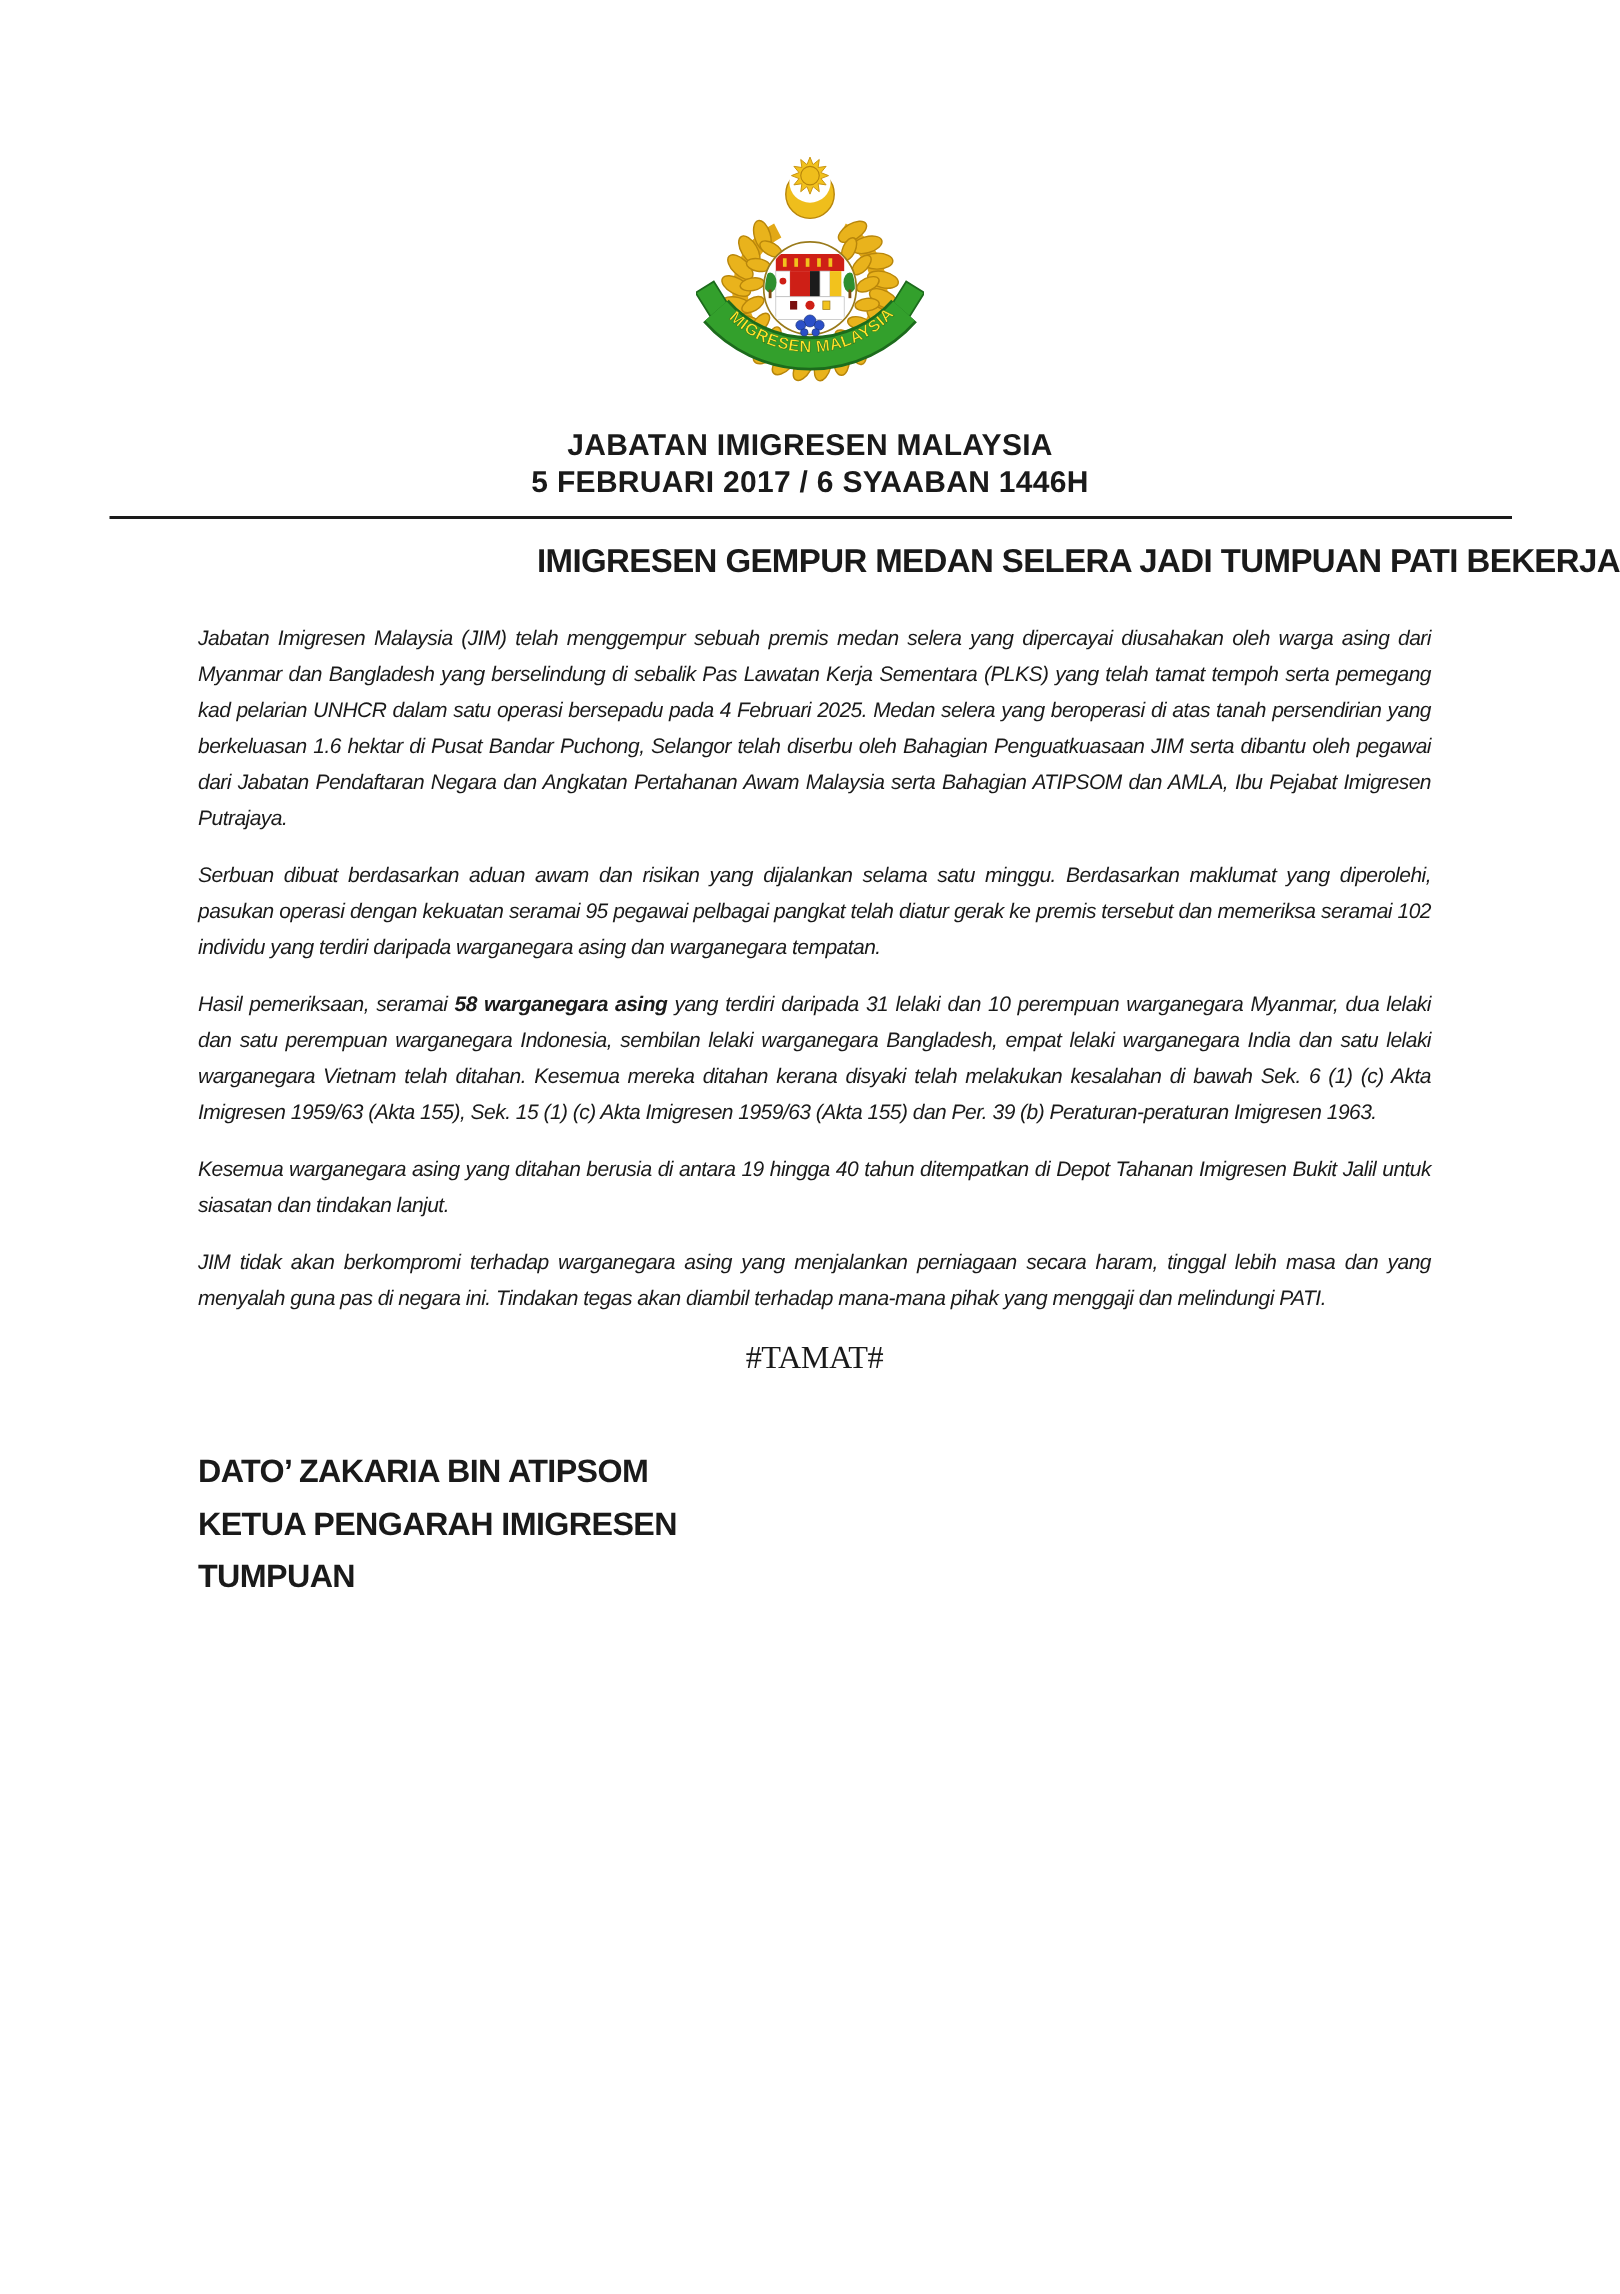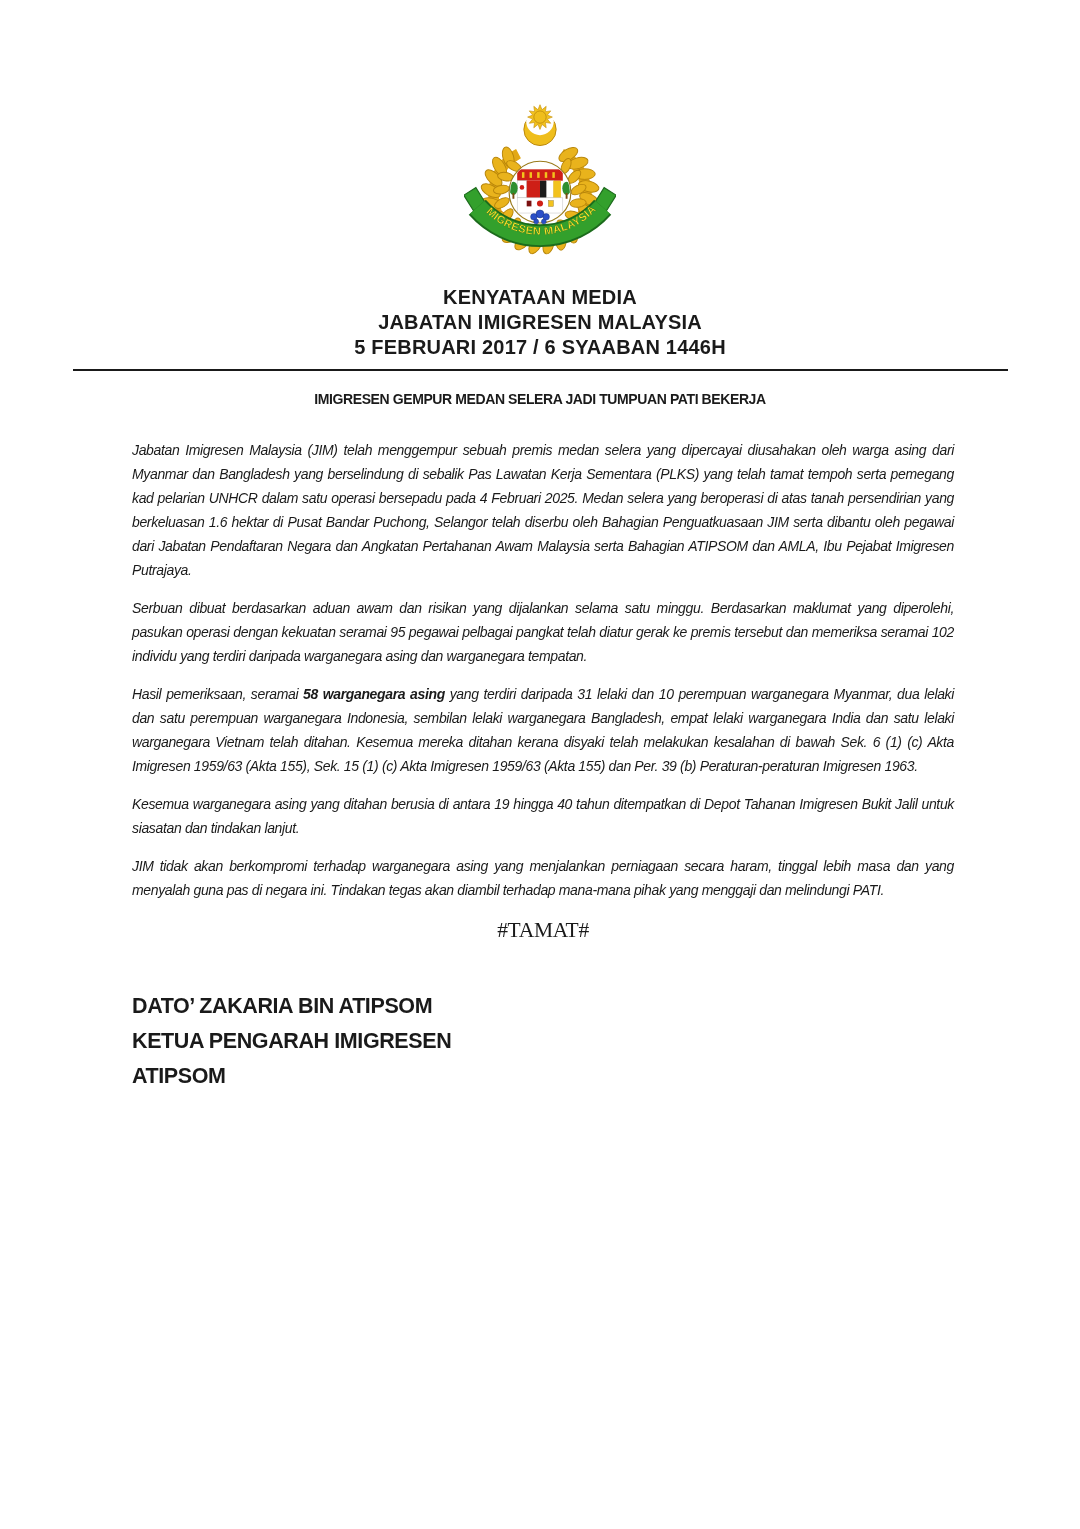--- a/index.html
+++ b/index.html
@@ -28,23 +28,23 @@
     letter-spacing: 0.2px;
   }
   .header-divider {
     border: none;
     border-top: 2px solid #1a1a1a;
     width: 935px;
     margin: 9px auto 0 auto;
   }
   .doc-title {
     margin-top: 15px;
-    text-align: center;
+    text-align: right;
     font-weight: bold;
-    font-size: 14px;
+    font-size: 22px;
     letter-spacing: -0.4px;
     line-height: 26px;
   }
   .doc-body {
     width: 822px;
     margin: 26px 0 0 132px;
   }
   .doc-body p {
     font-size: 14px;
     line-height: 24px;
@@ -173,38 +173,37 @@
         </g>
         <path id="bannerTextPath" d="M 22,120 A 80,80 0 0 0 138,120" fill="none"></path>
         <text font-family="Liberation Sans, DejaVu Sans, sans-serif" font-size="11.5" font-weight="bold" fill="#FFE22A" stroke="#1C6B1C" stroke-width="0.35" letter-spacing="0.4">
           <textPath href="#bannerTextPath" startOffset="50%" text-anchor="middle">IMIGRESEN MALAYSIA</textPath>
         </text>
       </g>
     </svg>
   </div>
 
   <header class="doc-header">
-    <div>KENYATAAN MEDIA</div>
     <div>JABATAN IMIGRESEN MALAYSIA</div>
     <div>5 FEBRUARI 2017 / 6 SYAABAN 1446H</div>
   </header>
 
   <hr class="header-divider">
 
   <h1 class="doc-title">IMIGRESEN GEMPUR MEDAN SELERA JADI TUMPUAN PATI BEKERJA</h1>
 
   <main class="doc-body">
     <p>Jabatan Imigresen Malaysia (JIM) telah menggempur sebuah premis medan selera yang dipercayai diusahakan oleh warga asing dari Myanmar dan Bangladesh yang berselindung di sebalik Pas Lawatan Kerja Sementara (PLKS) yang telah tamat tempoh serta pemegang kad pelarian UNHCR dalam satu operasi bersepadu pada 4 Februari 2025. Medan selera yang beroperasi di atas tanah persendirian yang berkeluasan 1.6 hektar di Pusat Bandar Puchong, Selangor telah diserbu oleh Bahagian Penguatkuasaan JIM serta dibantu oleh pegawai dari Jabatan Pendaftaran Negara dan Angkatan Pertahanan Awam Malaysia serta Bahagian ATIPSOM dan AMLA, Ibu Pejabat Imigresen Putrajaya.</p>
     <p>Serbuan dibuat berdasarkan aduan awam dan risikan yang dijalankan selama satu minggu. Berdasarkan maklumat yang diperolehi, pasukan operasi dengan kekuatan seramai 95 pegawai pelbagai pangkat telah diatur gerak ke premis tersebut dan memeriksa seramai 102 individu yang terdiri daripada warganegara asing dan warganegara tempatan.</p>
     <p><span>Hasil pemeriksaan, seramai </span><span class="bold-inline">58 warganegara asing</span><span> yang terdiri daripada 31 lelaki dan 10 perempuan warganegara Myanmar, dua lelaki dan satu perempuan warganegara Indonesia, sembilan lelaki warganegara Bangladesh, empat lelaki warganegara India dan satu lelaki warganegara Vietnam telah ditahan. Kesemua mereka ditahan kerana disyaki telah melakukan kesalahan di bawah Sek. 6 (1) (c) Akta Imigresen 1959/63 (Akta 155), Sek. 15 (1) (c) Akta Imigresen 1959/63 (Akta 155) dan Per. 39 (b) Peraturan-peraturan Imigresen 1963.</span></p>
     <p>Kesemua warganegara asing yang ditahan berusia di antara 19 hingga 40 tahun ditempatkan di Depot Tahanan Imigresen Bukit Jalil untuk siasatan dan tindakan lanjut.</p>
     <p>JIM tidak akan berkompromi terhadap warganegara asing yang menjalankan perniagaan secara haram, tinggal lebih masa dan yang menyalah guna pas di negara ini. Tindakan tegas akan diambil terhadap mana-mana pihak yang menggaji dan melindungi PATI.</p>
 
     <div class="closing-line">#TAMAT#</div>
 
     <div class="signature-block">
       <div>DATO’ ZAKARIA BIN ATIPSOM</div>
       <div>KETUA PENGARAH IMIGRESEN</div>
-      <div>ATIPSOM</div>
+      <div>TUMPUAN</div>
     </div>
   </main>
 
 </div>
 
 </body></html>

